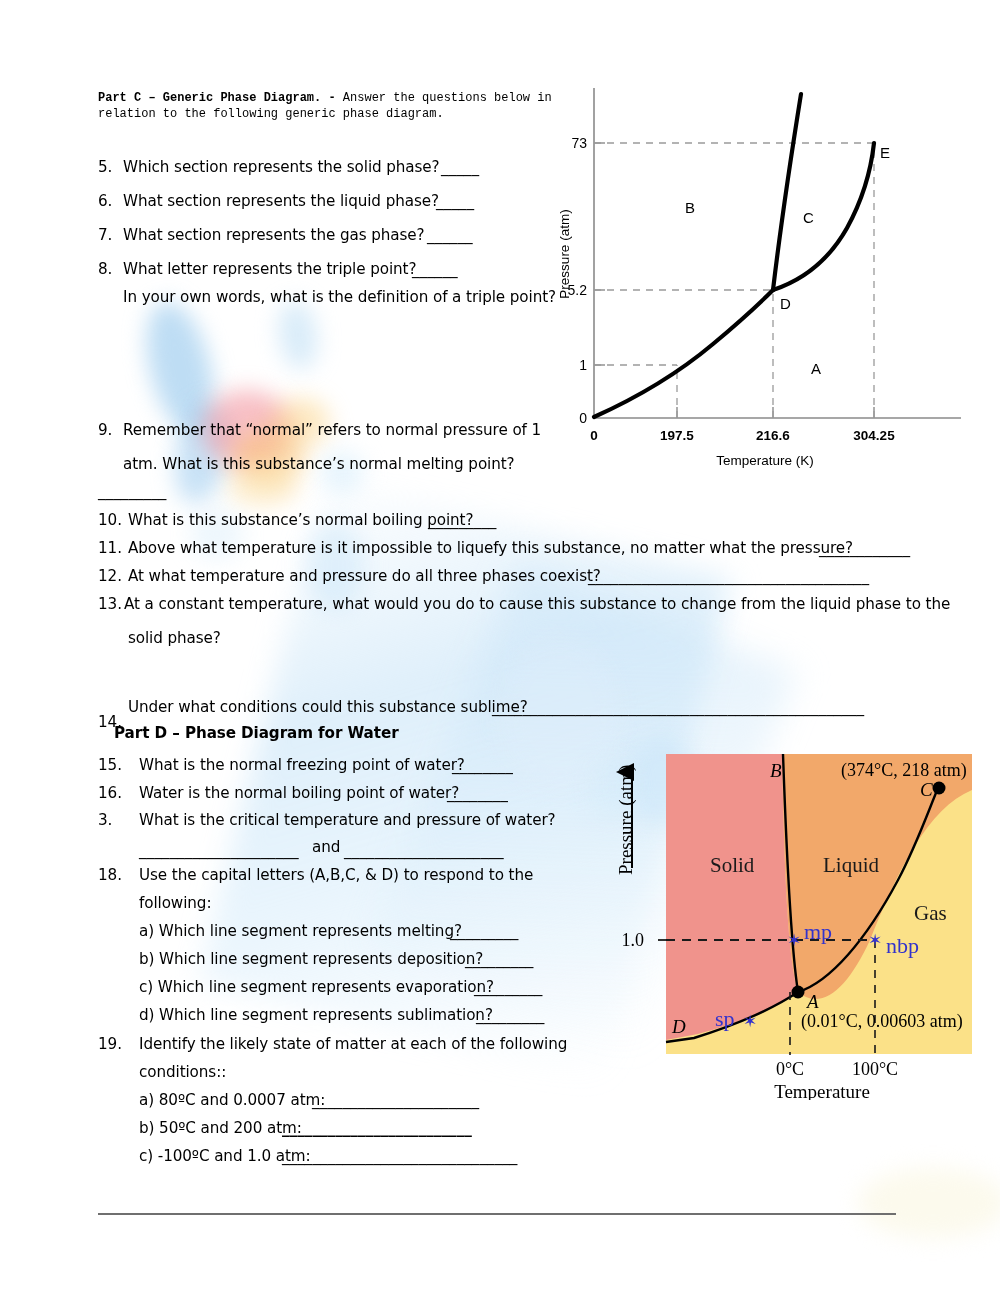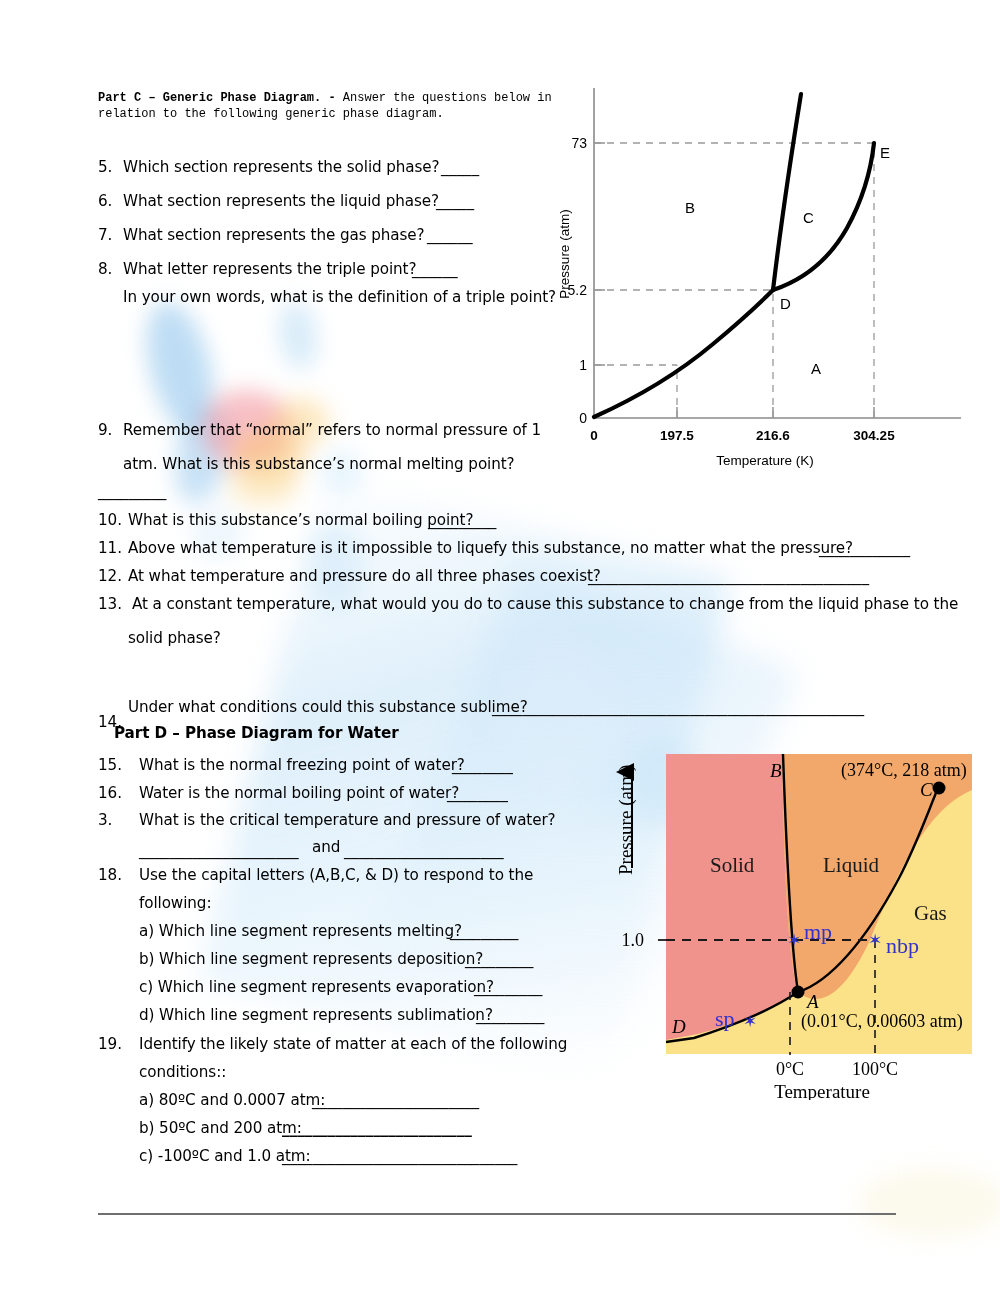--- a/index.html
+++ b/index.html
@@ -124,21 +124,21 @@
 
     <div class="t num" style="left:98px;  top:539px;">11.</div>
     <div class="t qtext" style="left:128px; top:539px;">Above what temperature is it impossible to liquefy this substance, no matter what the pressure?</div>
     <div class="t blank" style="left:819px; top:539px;">____________</div>
 
     <div class="t num" style="left:98px;  top:567px;">12.</div>
     <div class="t qtext" style="left:128px; top:567px;">At what temperature and pressure do all three phases coexist?</div>
     <div class="t blank" style="left:588px; top:567px;">_____________________________________</div>
 
     <div class="t num" style="left:98px;  top:595px;">13.</div>
-    <div class="t qtext" style="left:132px; top:595px;">At a constant temperature, what would you do to cause this substance to change from the liquid phase to the</div>
+    <div class="t qtext" style="left:124px; top:595px;">At a constant temperature, what would you do to cause this substance to change from the liquid phase to the</div>
     <div class="t qtext" style="left:128px; top:629px;">solid phase?</div>
 
     <div class="t num" style="left:98px;  top:713px;">14.</div>
     <div class="t qtext" style="left:128px; top:698px;">Under what conditions could this substance sublime?</div>
     <div class="t blank" style="left:492px; top:698px;">_________________________________________________</div>
 
     <div class="t bold" style="left:98px;  top:724px;margin-left:16px;">Part D – Phase Diagram for Water</div>
 
     <div class="t num" style="left:98px;  top:756px;">15.</div>
     <div class="t qtext" style="left:139px; top:756px;">What is the normal freezing point of water?</div>

